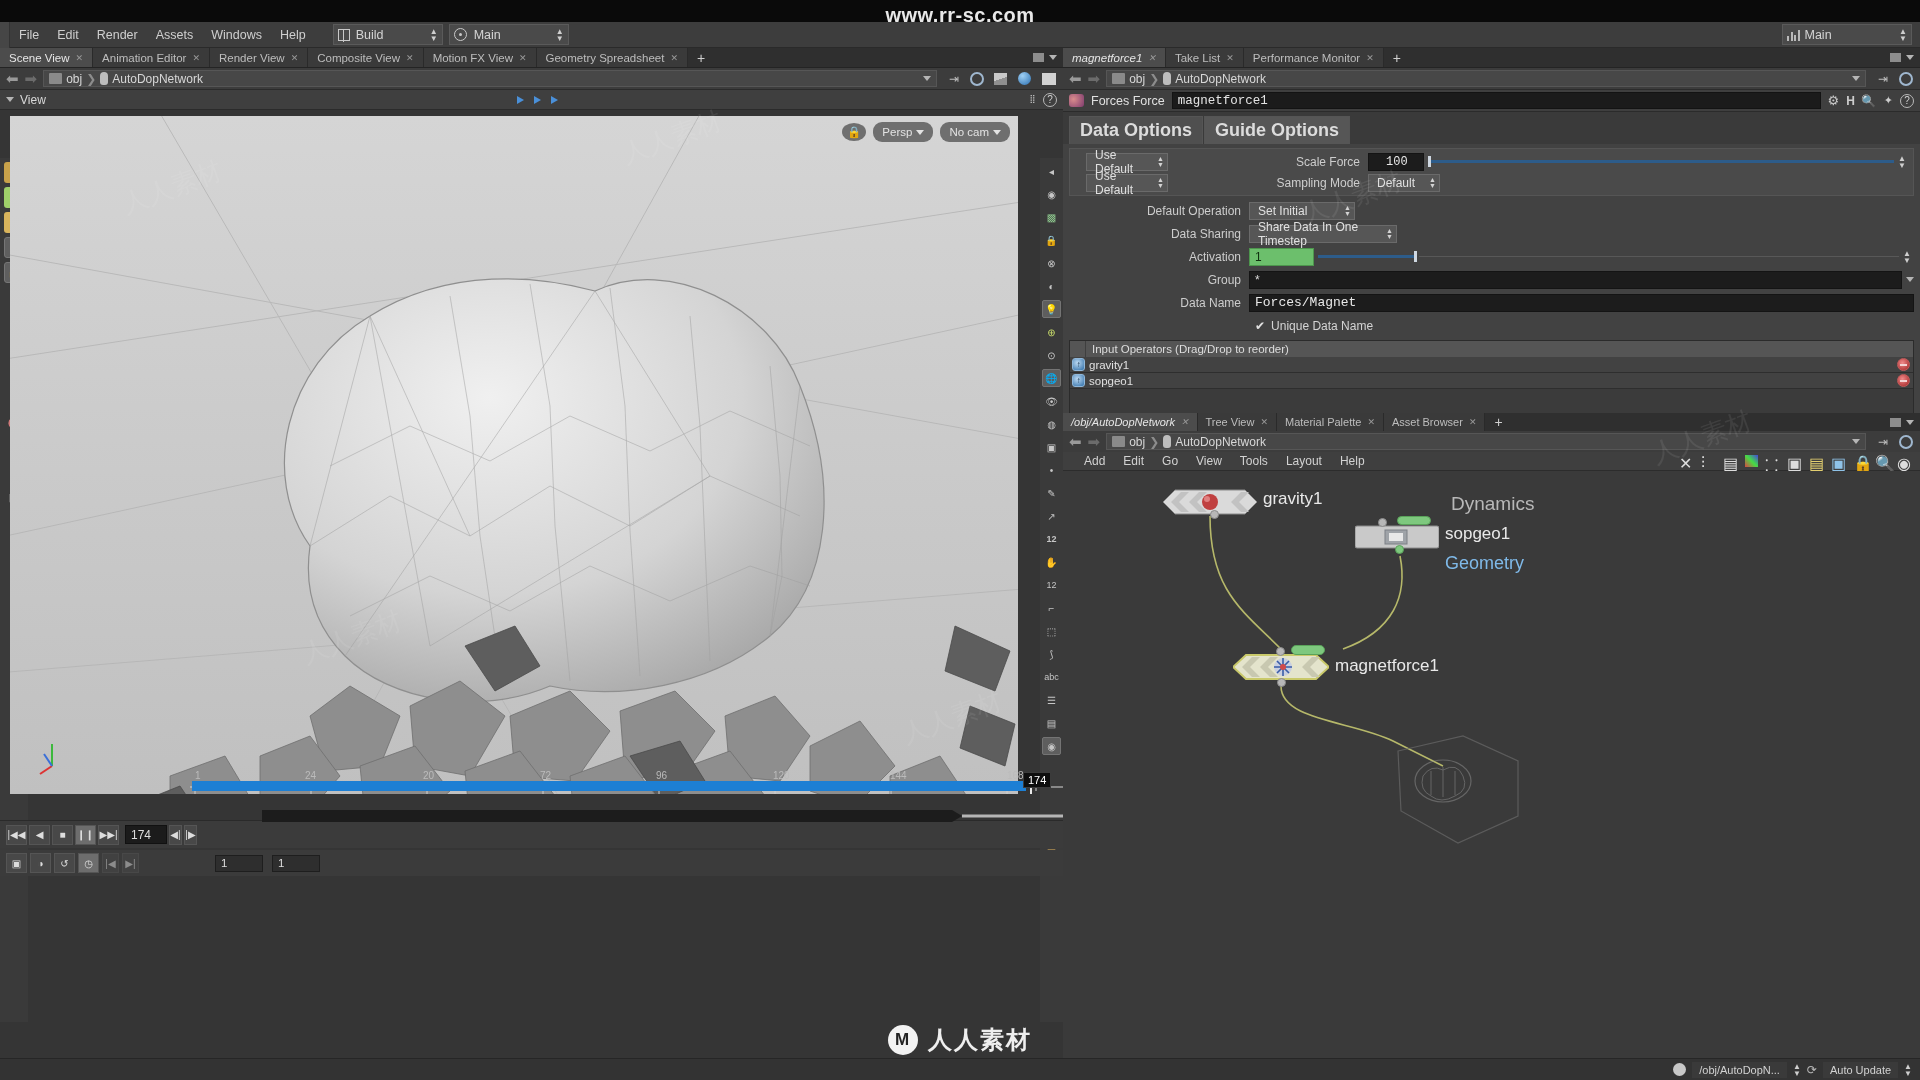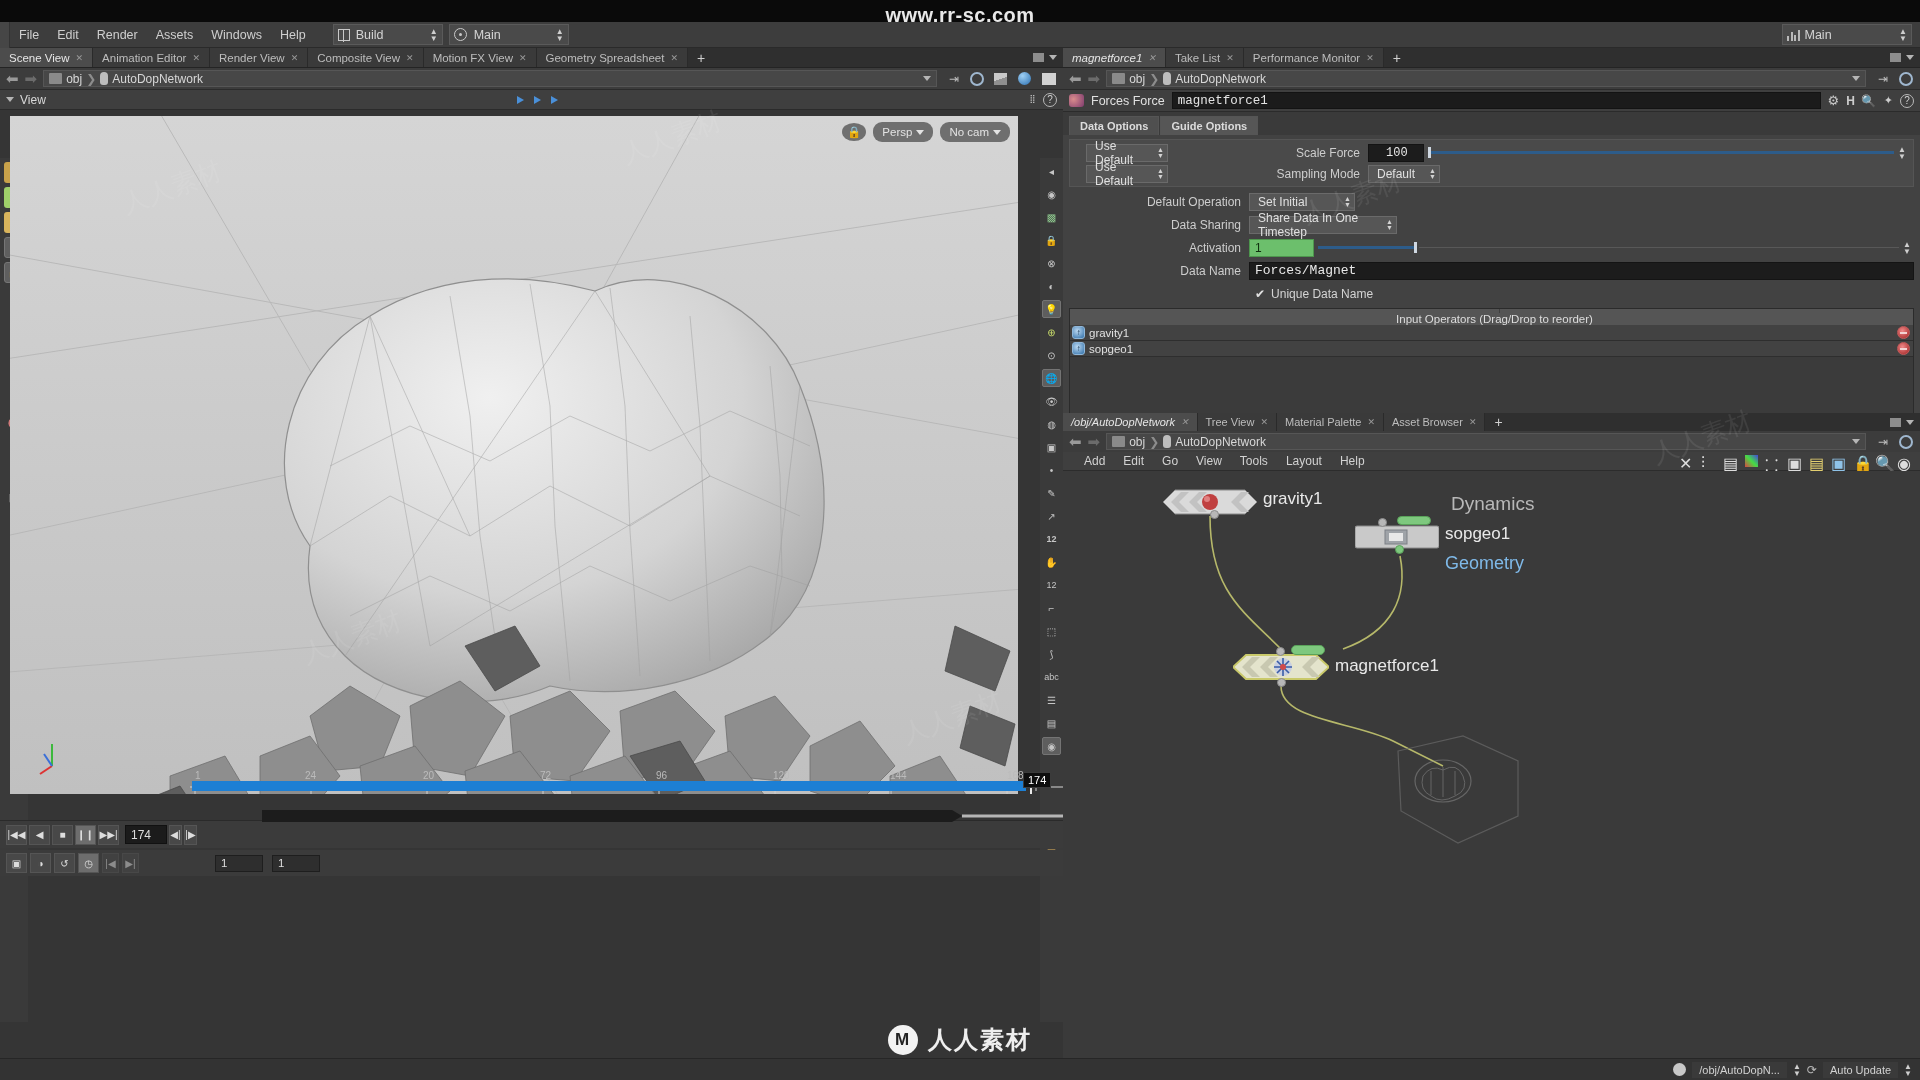--- a/index.html
+++ b/index.html
@@ -196,21 +196,21 @@
   .nodetype { font-size:12.5px; color:#e0e0e0; }
   .namefield {
     flex:1; height:17px; background:#1b1b1b; border:1px solid #131313; color:#e4e4e4;
     font-family:"Liberation Mono", monospace; font-size:12.5px; display:flex; align-items:center;
     padding-left:5px;
   }
   .ph-icons { display:flex; gap:7px; align-items:center;}
 
   .ptabs { display:flex; gap:1px; padding:4px 6px 0 6px; background:#3a3a3a;}
   .ptab {
-    padding:3px 10px; font-size:11px; color:#dcdcdc; background:#464646; font-weight:bold;
+    padding:3px 10px; font-size:18px; color:#dcdcdc; background:#464646; font-weight:bold;
     border:1px solid #555; border-bottom:none;
   }
   .ptab.active { background:#4f4f4f; }
   .ptab.alt { background:#565656; }
 
   .paramBody { background:#424242; padding:4px 6px 6px 6px; }
   .prow { display:flex; align-items:center; height:21px; margin-bottom:2px; }
   .plabel { font-size:12px; color:#cdcdcd; text-align:right; padding-right:8px; }
   .pmenu {
     background:#565656; border:1px solid #6a6a6a; height:18px; display:flex; align-items:center;
@@ -231,21 +231,21 @@
   .textfield {
     background:#1c1c1c;border:1px solid #141414;height:18px;color:#dcdcdc;font-size:12px;
     display:flex;align-items:center;padding-left:5px; flex:1;
   }
   .monofield { font-family:"Liberation Mono", monospace; font-size:13px; color:#e9e9e9; }
   .checkrow { display:flex; align-items:center; gap:6px; font-size:12px; color:#d4d4d4;}
   .chk { color:#e2e2e2; font-size:12px; }
 
   .iolist { margin-top:4px; border:1px solid #2b2b2b; background:#333; }
   .iohead {
-    display:flex; height:16px; background:#555; font-size:11.5px; color:#ddd; align-items:center;flex-direction:column;
+    display:flex; height:16px; background:#555; font-size:11.5px; color:#ddd; align-items:center;
   }
   .iohead .c0 { width:16px; border-right:1px solid #3f3f3f; height:16px;}
   .iohead .c1 { padding-left:6px; }
   .iorow {
     display:flex; align-items:center; height:16px; border-bottom:1px solid #2e2e2e;
     background:#424242; font-size:11.5px; color:#e0e0e0;
   }
   .iorow .ic {
     width:13px;height:13px;border-radius:3px;margin:0 4px 0 2px;
     background:radial-gradient(circle at 40% 35%, #bcd9f2, #2f6fa8);
@@ -793,20 +793,25 @@
         <div class="plabel" style="width:180px">Activation</div>
         <div class="greenfield" style="width:65px">1</div>
         <div class="slider">
           <span class="track" style="max-width:96px"></span>
           <span class="knob"></span>
           <span style="flex:1;height:1px;background:#585858;margin-left:2px"></span>
         </div>
         <span class="spin" style="padding-right:3px">▲<br>▼</span>
       </div>
 
+      <div class="prow">
+        <div class="plabel" style="width:180px">Group</div>
+        <div class="textfield">*</div>
+        <span class="caret-d" style="margin-left:4px"></span>
+      </div>
 
       <div class="prow">
         <div class="plabel" style="width:180px">Data Name</div>
         <div class="textfield monofield">Forces/Magnet</div>
       </div>
 
       <div class="prow">
         <div style="width:186px"></div>
         <div class="checkrow">
           <span class="chk">✔</span>

